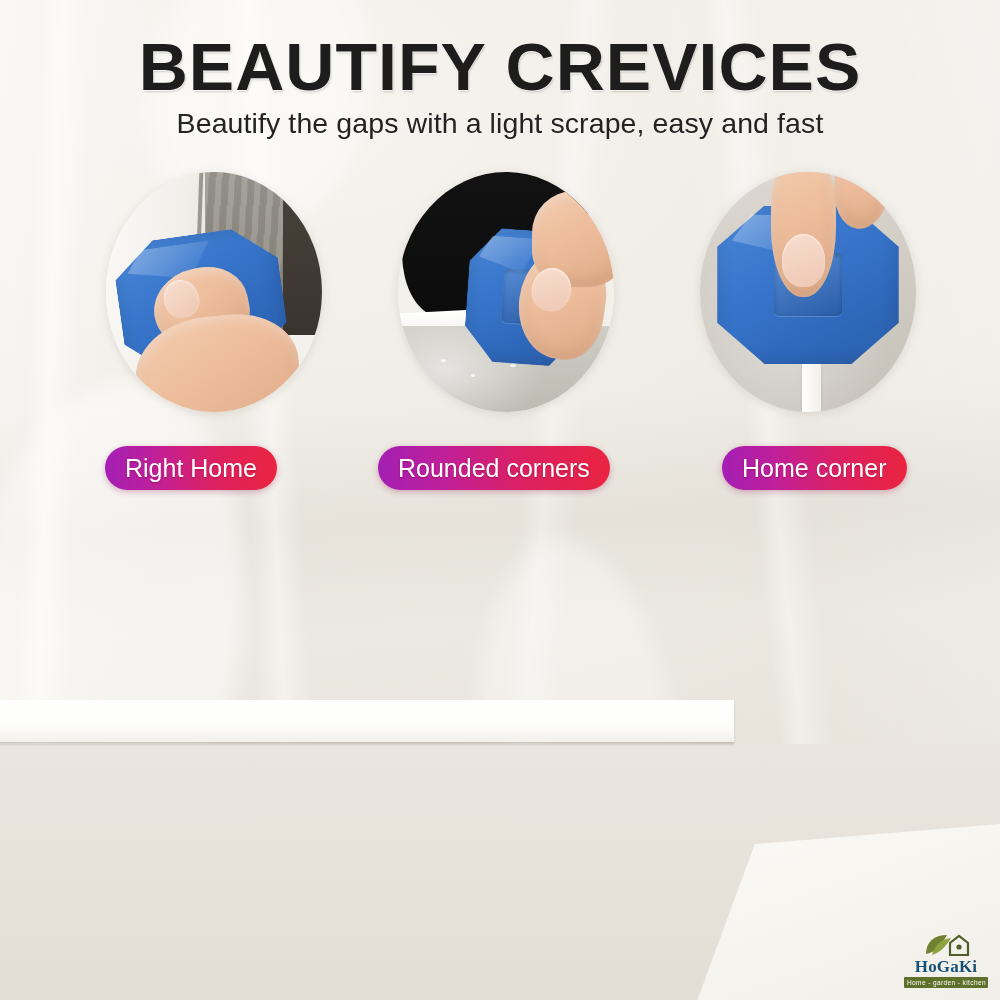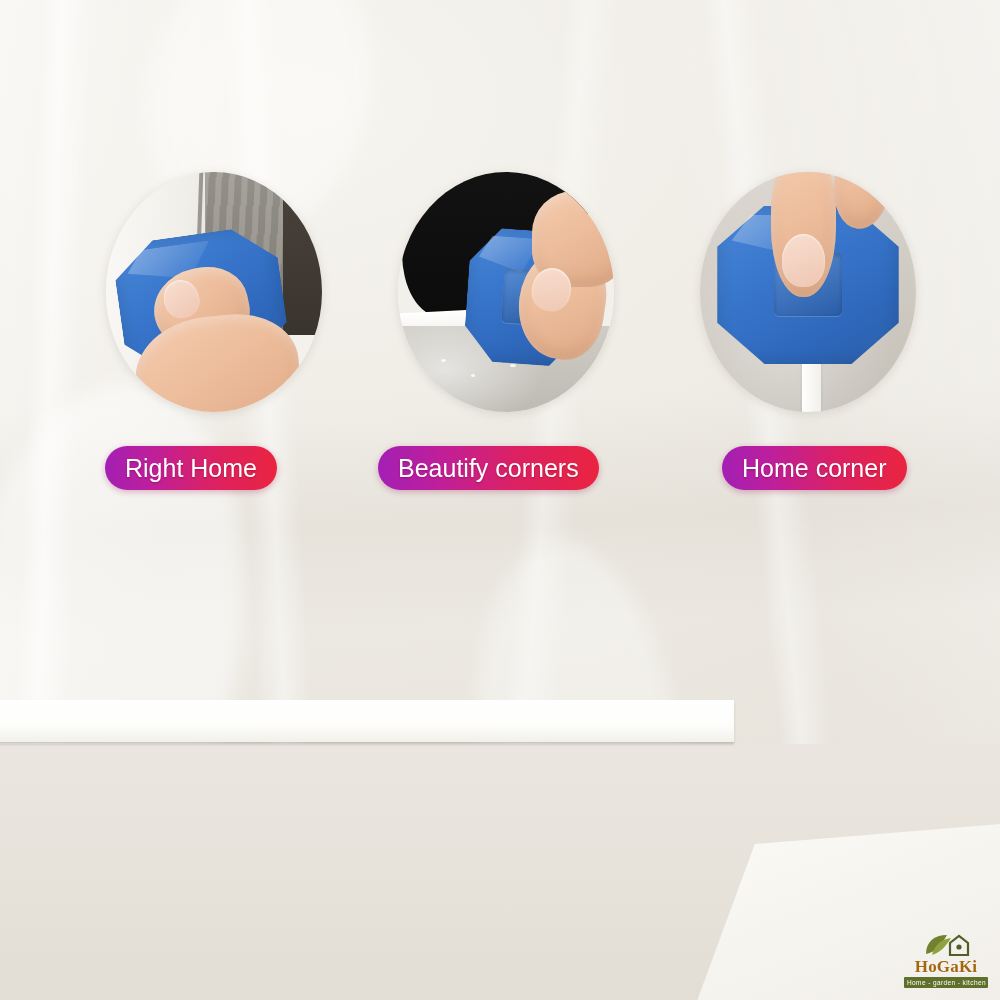--- a/index.html
+++ b/index.html
@@ -198,40 +198,44 @@
   }
 
   
   .logo{
     position:absolute;right:12px;bottom:8px;width:84px;height:60px;
     opacity:.96;text-align:center;
   }
   .logo .leaf{height:26px;position:relative;}
   .logo .logo-name{
     font-family:"Liberation Serif", serif;font-weight:bold;
-    font-size:17px;color:#a16207;line-height:1;letter-spacing:.2px;
+    font-size:17px;color:#0c4a6e;line-height:1;letter-spacing:.2px;
     text-shadow:0 1px 0 rgba(255,255,255,.6);
   }
   .logo .logo-tag{
     margin-top:2px;background:#5a6b24;color:#ffffff;
     font-size:6.5px;letter-spacing:.4px;padding:2px 3px;border-radius:1px;
     white-space:nowrap;
   }
 </style>
 </head>
 <body>
 
 <div class="stage">
 
   <div class="wall"></div>
   <div class="crease c1"></div>
   <div class="crease c2"></div>
   <div class="crease c3"></div>
   <div class="crease c4"></div>
 
+  <div class="header">
+    <h1 class="headline">BEAUTIFY CREVICES</h1>
+    <p class="subhead">Beautify the gaps with a light scrape, easy and fast</p>
+  </div>
 
   <div class="circles">
 
     <div class="circ c-1">
       <div class="photo">
         <div class="p1-bg"></div>
         <div class="p1-concrete"></div>
         <div class="p1-dark"></div>
         <div class="p1-white"></div>
         <div class="p1-edge"></div>
@@ -281,21 +285,21 @@
         </div>
         <div class="skin" style="left:33%;top:-8%;width:30%;height:60%;border-radius:40% 40% 48% 48%;"></div>
         <div class="skin" style="left:62%;top:-12%;width:26%;height:36%;border-radius:40% 40% 50% 50%;transform:rotate(6deg);"></div>
         <div class="nail" style="left:38%;top:26%;width:20%;height:22%;"></div>
       </div>
     </div>
   </div>
 
   <div class="pills">
     <div class="pill p-1">Right Home</div>
-    <div class="pill p-2">Beautify corners</div>
+    <div class="pill p-2">Rounded corners</div>
     <div class="pill p-3">Home corner</div>
   </div>
 
   <div class="hero">
     <div class="hero-wall-lower"></div>
     <div class="caulk-line"></div>
     <div class="hero-sheet"></div>
 
   </div>
 

